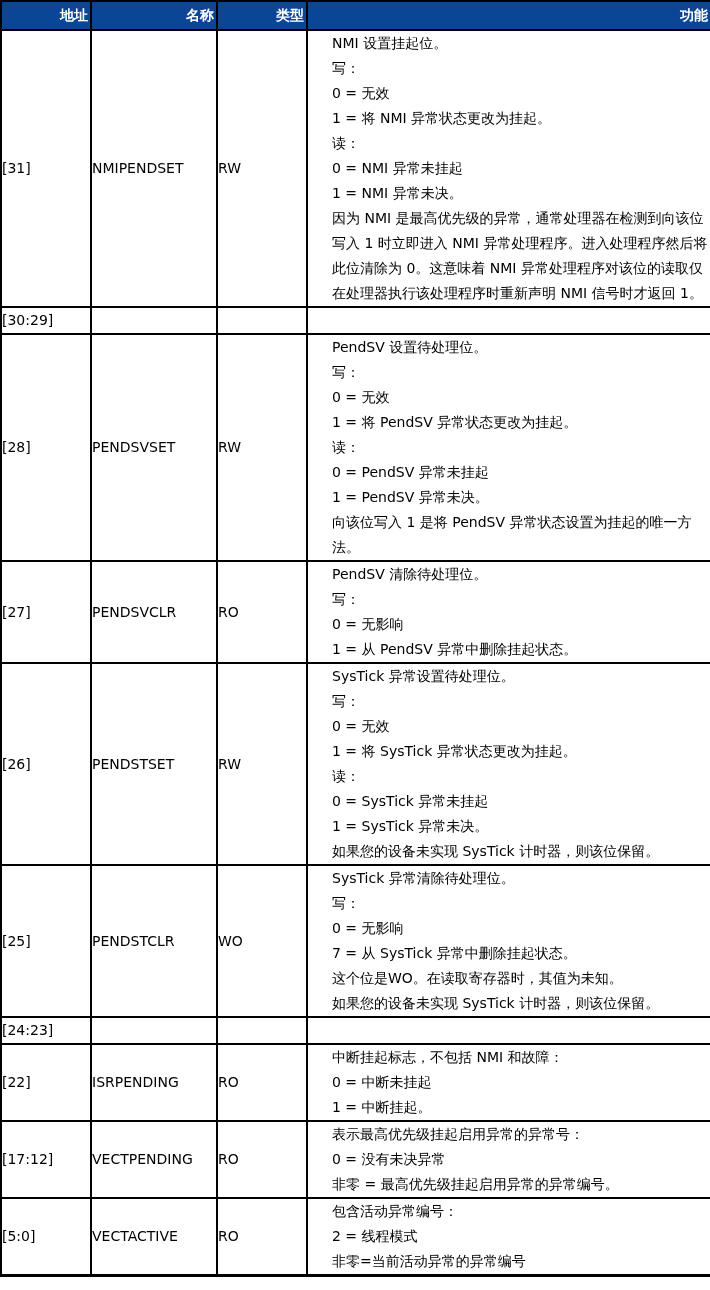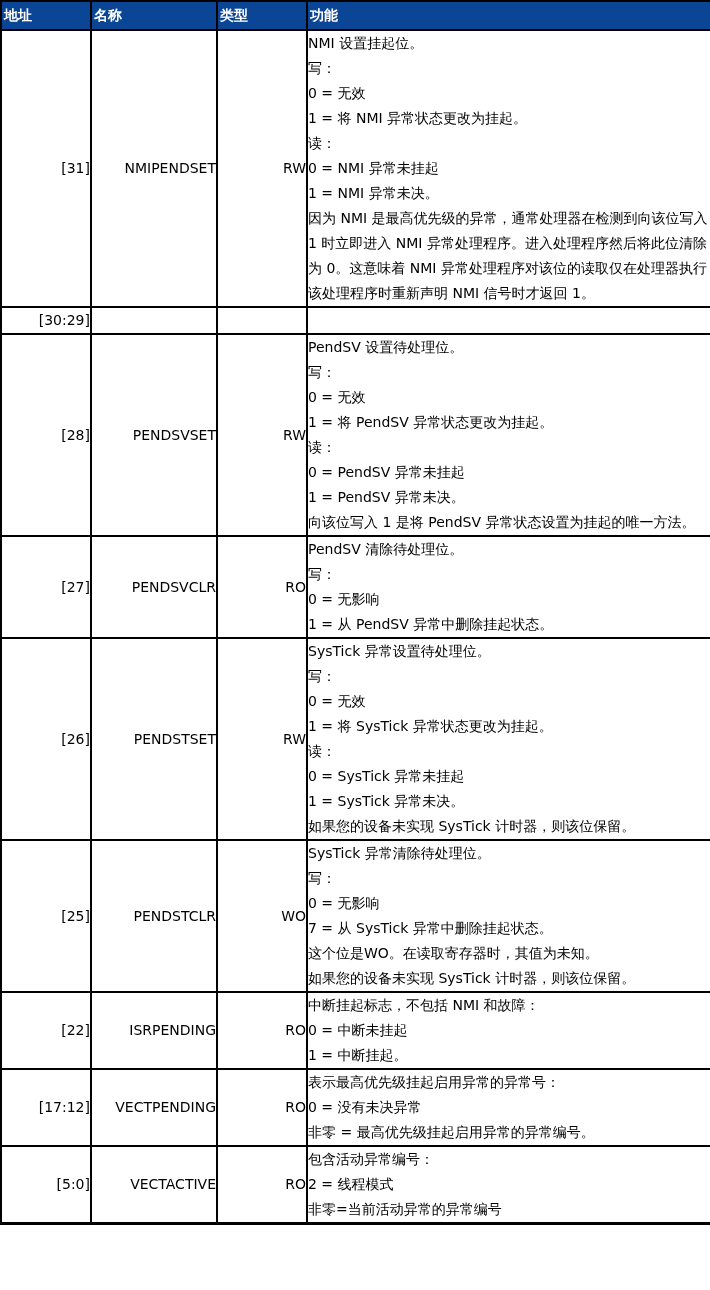--- a/index.html
+++ b/index.html
@@ -25,38 +25,39 @@
     font-size: 14px;
     padding: 0;
     overflow: hidden;
   }
   table.reg-table thead th {
     background: #0a4596;
     color: #ffffff;
     font-weight: bold;
     height: 25px;
     line-height: 25px;
+    text-align: right;
+    padding: 1px 2px;
+  }
+  td.c-addr, td.c-name, td.c-type {
     text-align: left;
-    padding: 1px 2px;
-  }
-  td.c-addr, td.c-name, td.c-type {
-    text-align: right;
     vertical-align: middle;
     line-height: 25px;
     color: #000000;
   }
   td.c-func {
     text-align: left;
     vertical-align: top;
     padding: 1px 6px 1px 6px;
     color: #000000;
   }
   .fn-line {
     line-height: 25px;
     min-height: 25px;
+    margin-left: 24px;
   }
 </style>
 </head>
 <body>
 
 <div class="page">
   <table class="reg-table">
     <colgroup>
       <col style="width:90px">
       <col style="width:126px">
@@ -146,20 +147,26 @@
     <td class="c-func">
             <div class="fn-line">SysTick 异常清除待处理位。</div>
             <div class="fn-line">写：</div>
             <div class="fn-line">0 = 无影响</div>
             <div class="fn-line">7 = 从 SysTick 异常中删除挂起状态。</div>
             <div class="fn-line">这个位是WO。在读取寄存器时，其值为未知。</div>
             <div class="fn-line">如果您的设备未实现 SysTick 计时器，则该位保留。</div>
           </td>
   </tr>
 
+  <tr>
+    <td class="c-addr">[24:23]</td>
+    <td class="c-name"></td>
+    <td class="c-type"></td>
+    <td class="c-func"></td>
+  </tr>
 
   <tr>
     <td class="c-addr">[22]</td>
     <td class="c-name">ISRPENDING</td>
     <td class="c-type">RO</td>
     <td class="c-func">
             <div class="fn-line">中断挂起标志，不包括 NMI 和故障：</div>
             <div class="fn-line">0 = 中断未挂起</div>
             <div class="fn-line">1 = 中断挂起。</div>
           </td>

